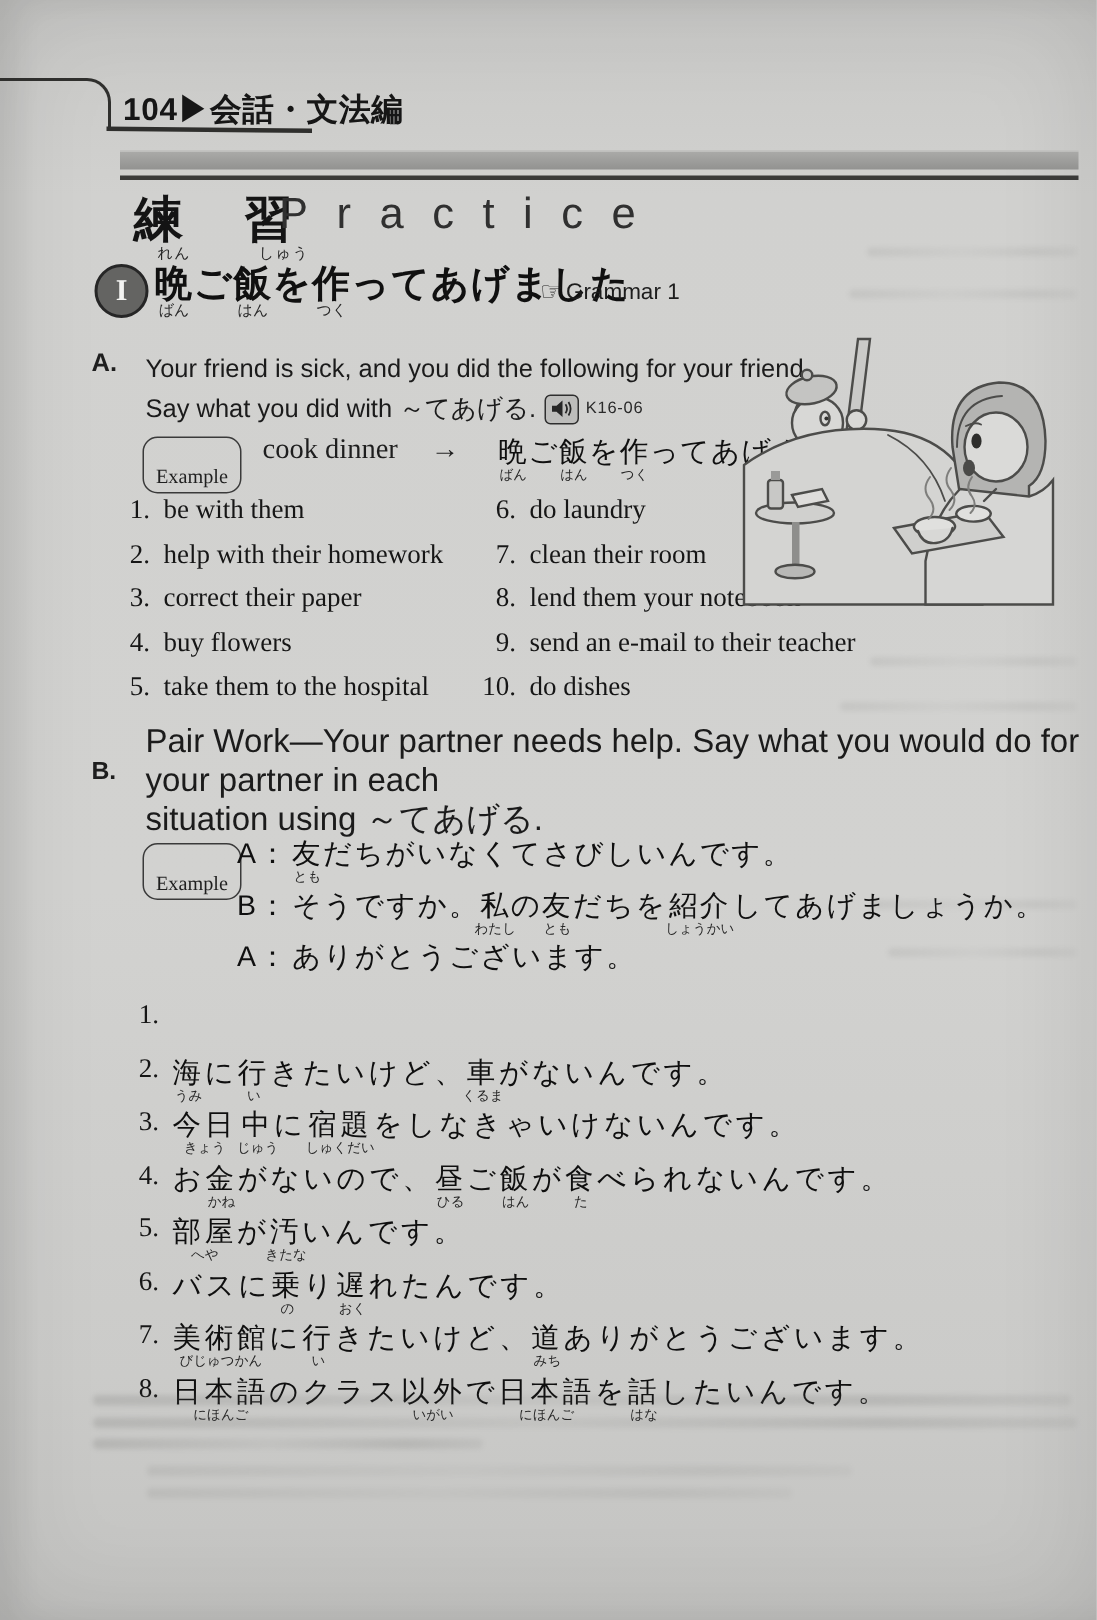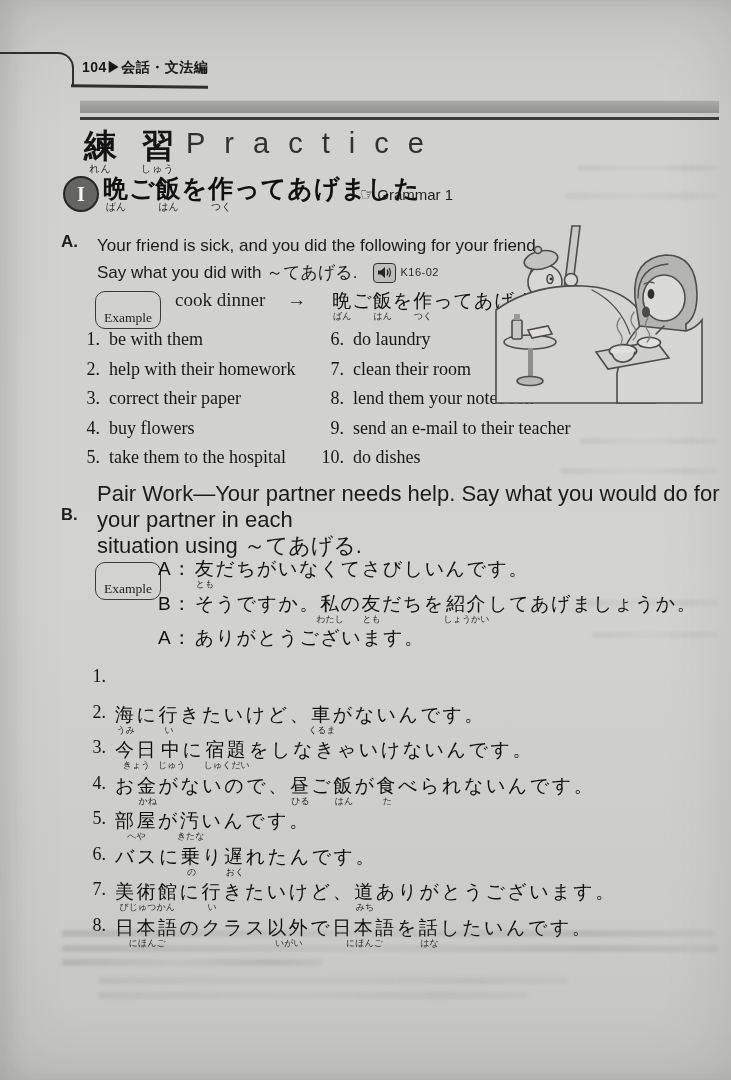--- a/index.html
+++ b/index.html
@@ -5,48 +5,48 @@
   html,body{margin:0;padding:0;width:731px;height:1080px;overflow:hidden;}
   body{background:linear-gradient(135deg,#c2c2c0 0%,#cecec c 18%,#d1d1cf 45%,#cfcfcd 70%,#c6c6c4 100%);
        background-color:#cccccb;
        font-family:"Liberation Sans",sans-serif;color:#1e1e1e;position:relative;}
   .page{position:absolute;inset:0;background:linear-gradient(180deg,#c8c8c6 0%,#d1d1cf 12%,#d2d2d0 55%,#cbcbc9 85%,#c3c3c1 100%);box-shadow:inset 0 0 70px rgba(0,0,0,.10), inset 12px 0 18px rgba(0,0,0,.06);}
 
   
   .tab-corner{position:absolute;top:52px;left:0;width:72px;height:32px;
     border-top:2.5px solid #2f2f2d;border-right:2.5px solid #2f2f2d;border-top-right-radius:16px;}
   .tab-underline{position:absolute;top:85px;left:71px;width:137px;height:2.5px;background:#2f2f2d;transform:rotate(.6deg);}
-  .tab-text{position:absolute;top:59px;left:82px;font-size:14px;font-weight:bold;letter-spacing:.5px;color:#161616;}
+  .tab-text{position:absolute;top:59px;left:82px;font-size:21px;font-weight:bold;letter-spacing:.5px;color:#161616;}
 
   
   .band{position:absolute;top:100px;left:80px;width:639px;height:12px;
     background:linear-gradient(180deg,#aaaaa8,#929290);border-top:1px solid #c2c2c0;}
   .band-line{position:absolute;top:117px;left:80px;width:639px;height:2.5px;background:#3b3b39;}
   .header-jp{position:absolute;top:124px;left:84px;font-size:33px;font-weight:bold;color:#141414;}
   .header-jp ruby{margin-right:24px;}
-  .header-jp rt{font-size:10px;font-weight:normal;letter-spacing:1px;}
+  .header-jp rt{font-size:10px;font-weight:normal;letter-spacing:1px;margin-left:21px;}
   .header-en{position:absolute;top:127px;left:186px;font-size:29px;letter-spacing:19px;color:#303030;}
 
   ruby{ruby-position:under;ruby-align:center;}
   rt{font-size:9px;color:#262626;letter-spacing:0;}
 
   
   .sec-badge{position:absolute;top:176px;left:63px;width:32px;height:32px;border-radius:50%;
     background:#646462;border:2.5px solid #262626;color:#f4f4f2;
     font-family:"Liberation Serif",serif;font-weight:bold;font-size:20px;
     display:flex;align-items:center;justify-content:center;}
   .sec-title{position:absolute;top:172px;left:103px;font-size:25px;font-weight:bold;letter-spacing:1px;color:#101010;}
   .sec-title rt{font-size:10px;font-weight:normal;}
   .grammar{position:absolute;top:186px;left:360px;font-size:15px;color:#1d1d1d;display:flex;align-items:center;gap:2px;}
   .grammar .hand{font-size:17px;line-height:1;}
 
   
   .a-label{position:absolute;top:232px;left:61px;font-size:17px;font-weight:bold;}
   .a-instr{position:absolute;top:232px;left:97px;width:520px;font-size:17px;line-height:27px;color:#1b1b1b;}
-  .a-instr .row2{display:flex;align-items:center;gap:16px;}
+  .a-instr .row2{display:flex;align-items:center;gap:6px;}
   .audio-chip{display:inline-flex;align-items:center;gap:4px;}
   .audio-box{width:21px;height:18px;border:1.6px solid #2e2e2e;border-radius:4px;background:#bdbdbb;
     display:flex;align-items:center;justify-content:center;}
   .audio-label{font-size:11px;letter-spacing:.5px;color:#2a2a2a;}
 
   .ex-badge{border:1.5px solid #3a3a3a;border-radius:10px;padding:16px 8px 1px;
     font-family:"Liberation Serif",serif;font-size:13.5px;color:#1f1f1f;white-space:nowrap;height:19px;
     display:inline-flex;align-items:center;}
   .example-a{position:absolute;top:291px;left:95px;display:flex;align-items:flex-start;}
   .example-a .en{font-family:"Liberation Serif",serif;font-size:19px;margin-left:14px;margin-top:-2px;}
@@ -110,21 +110,21 @@
     <div class="row2">
       <span>Say what you did with ～てあげる.</span>
       <span class="audio-chip">
         <span class="audio-box">
           <svg width="15" height="13" viewBox="0 0 15 13">
             <polygon points="1,4.5 4,4.5 8,1 8,12 4,8.5 1,8.5" fill="#262626"></polygon>
             <path d="M10 3.5 Q12 6.5 10 9.5" stroke="#262626" stroke-width="1.2" fill="none"></path>
             <path d="M12 2 Q14.8 6.5 12 11" stroke="#262626" stroke-width="1.2" fill="none"></path>
           </svg>
         </span>
-        <span class="audio-label">K16-02</span>
+        <span class="audio-label">K16-06</span>
       </span>
     </div>
   </div>
 
   <div class="example-a">
     <span class="ex-badge">Example</span>
     <span class="en">cook dinner</span>
     <span class="arr">→</span>
     <span class="jp"><ruby>晩<rt>ばん</rt></ruby><span>ご</span><ruby>飯<rt>はん</rt></ruby><span>を</span><ruby>作<rt>つく</rt></ruby><span>ってあげました。</span></span>
   </div>

